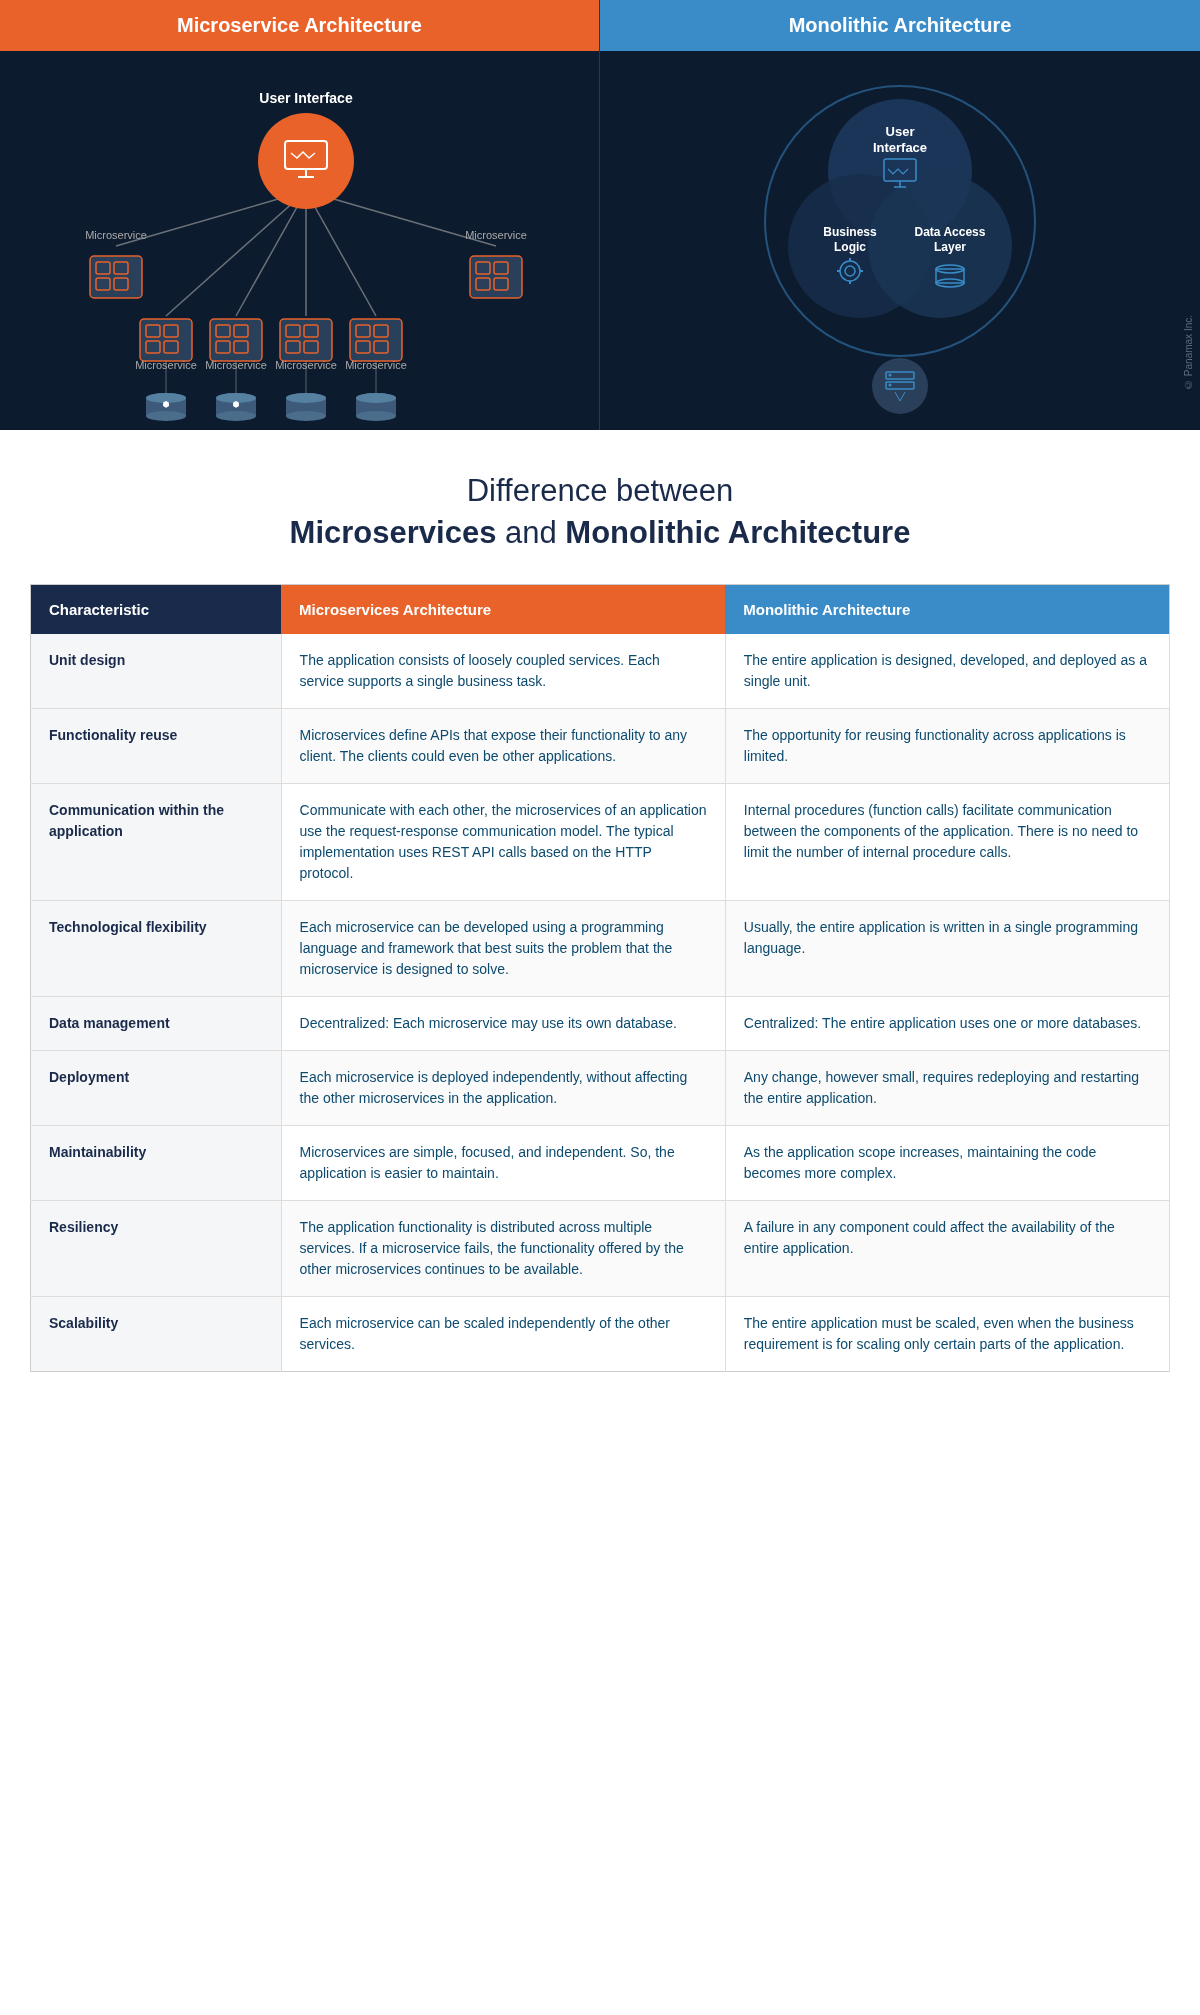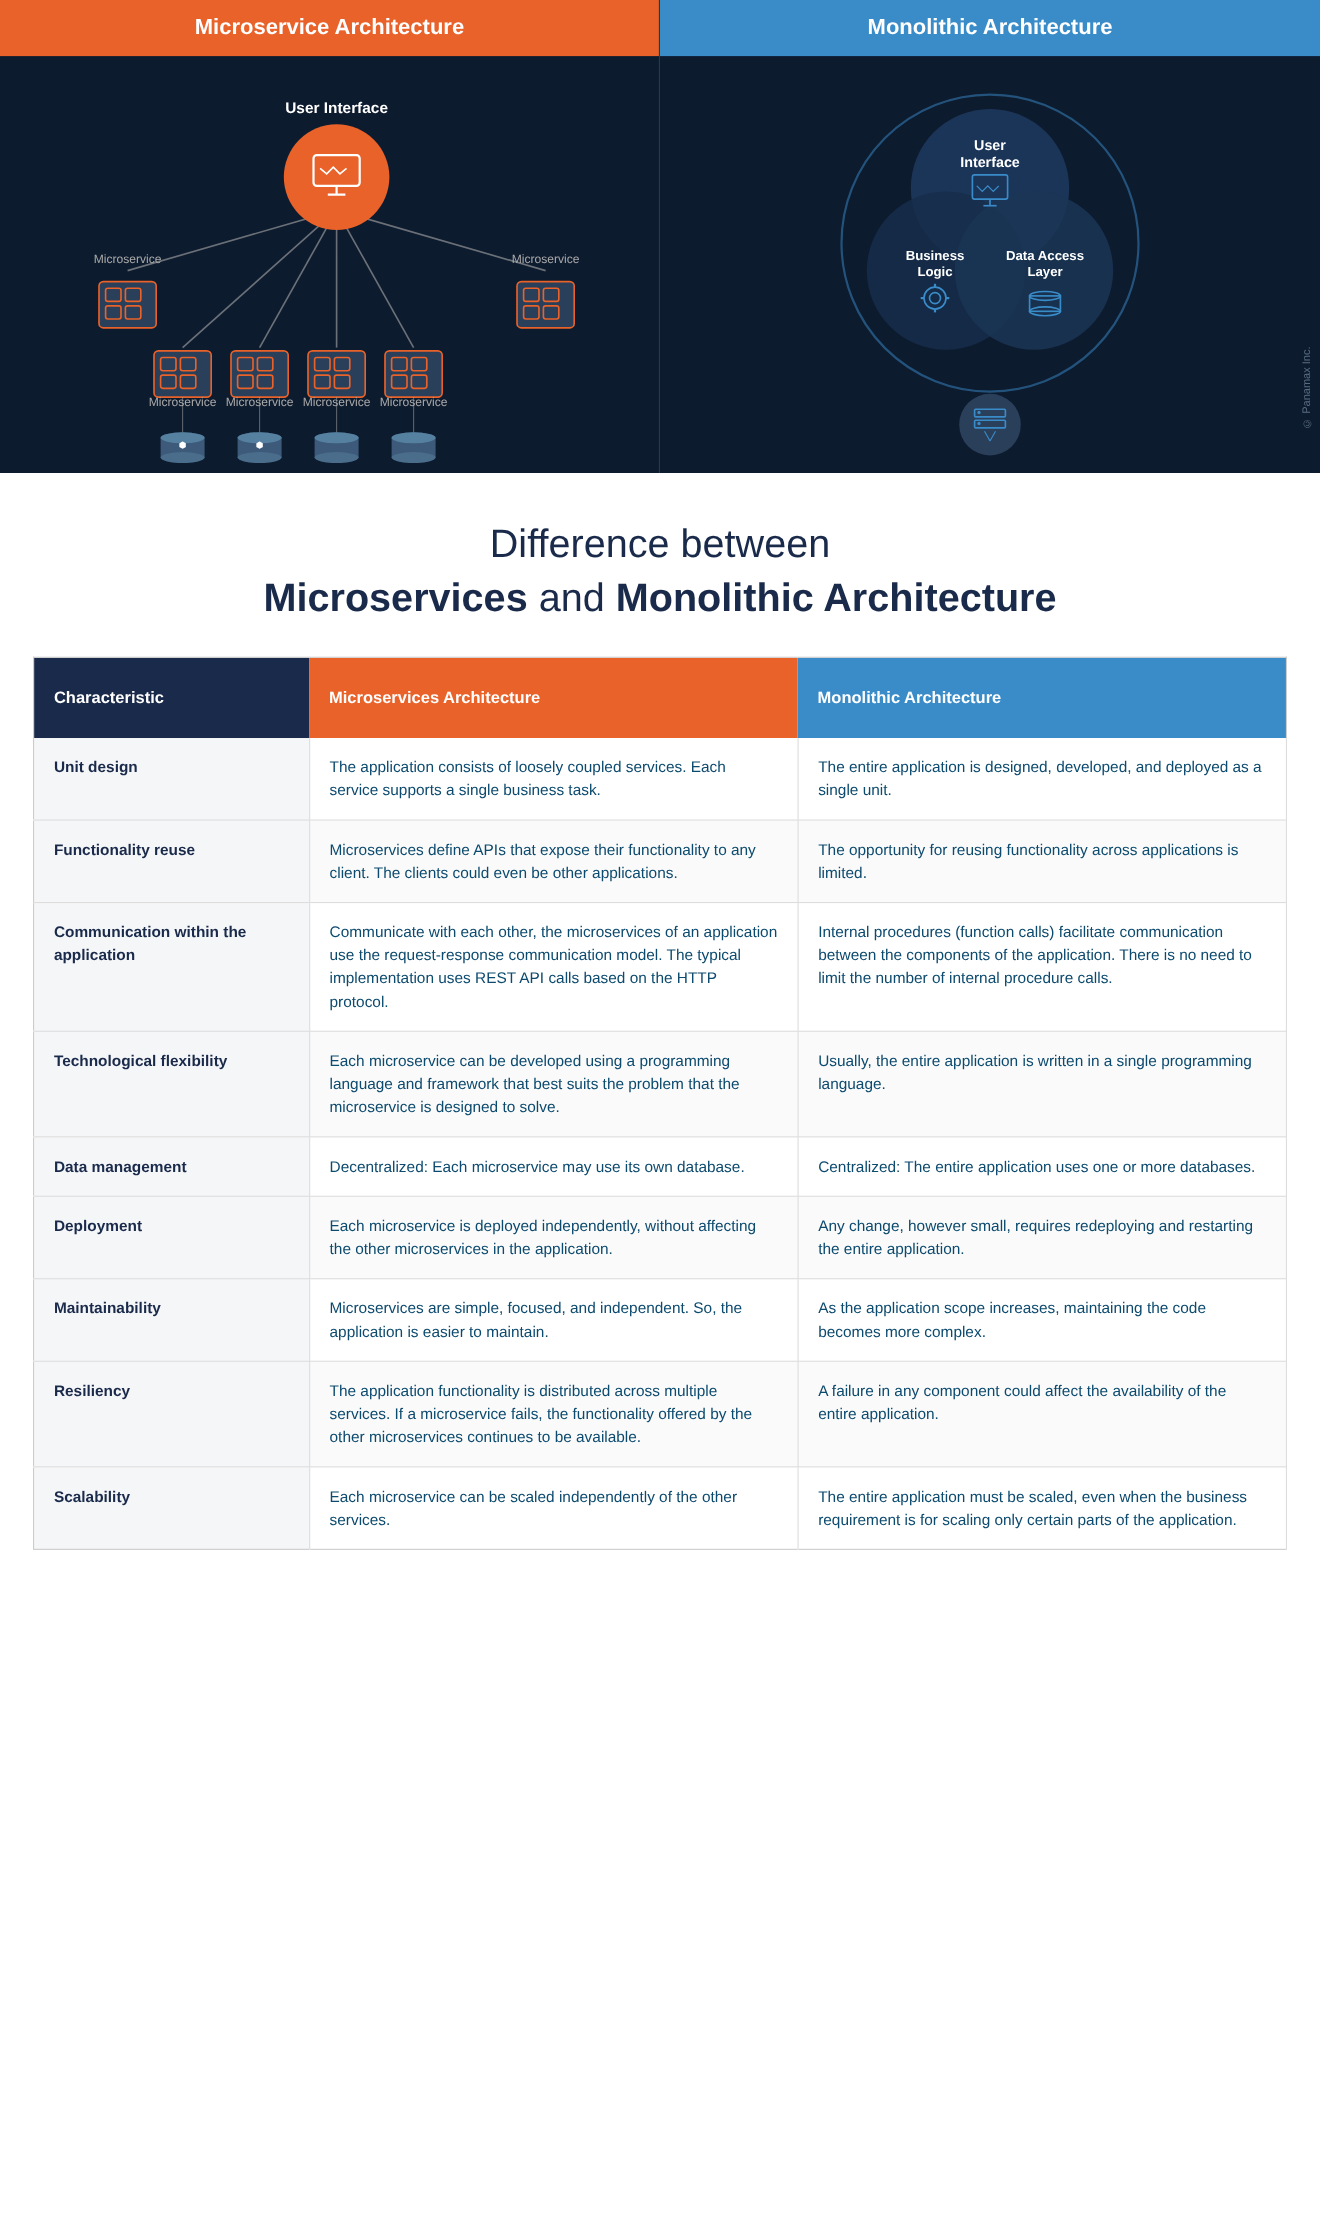--- a/index.html
+++ b/index.html
@@ -56,35 +56,35 @@
       justify-content: center;
     }
 
     
     .table-section {
       background: #fff;
       padding: 40px 30px 40px;
     }
     .table-title {
       text-align: center;
-      font-size: 36px;
+      font-size: 31px;
       font-weight: 400;
       color: #1a2a4a;
       margin-bottom: 30px;
       line-height: 1.35;
     }
     .table-title strong { font-weight: 800; }
 
     .comparison-table {
       width: 100%;
       border-collapse: collapse;
       border: 1px solid #ccc;
     }
     .comparison-table th {
-      padding: 28px 18px;
+      padding: 16px 18px;
       font-size: 15px;
       font-weight: 700;
       color: #fff;
       text-align: left;
     }
     .comparison-table th:first-child {
       background: #1a2a4a;
       width: 22%;
     }
     .comparison-table th:nth-child(2) {

